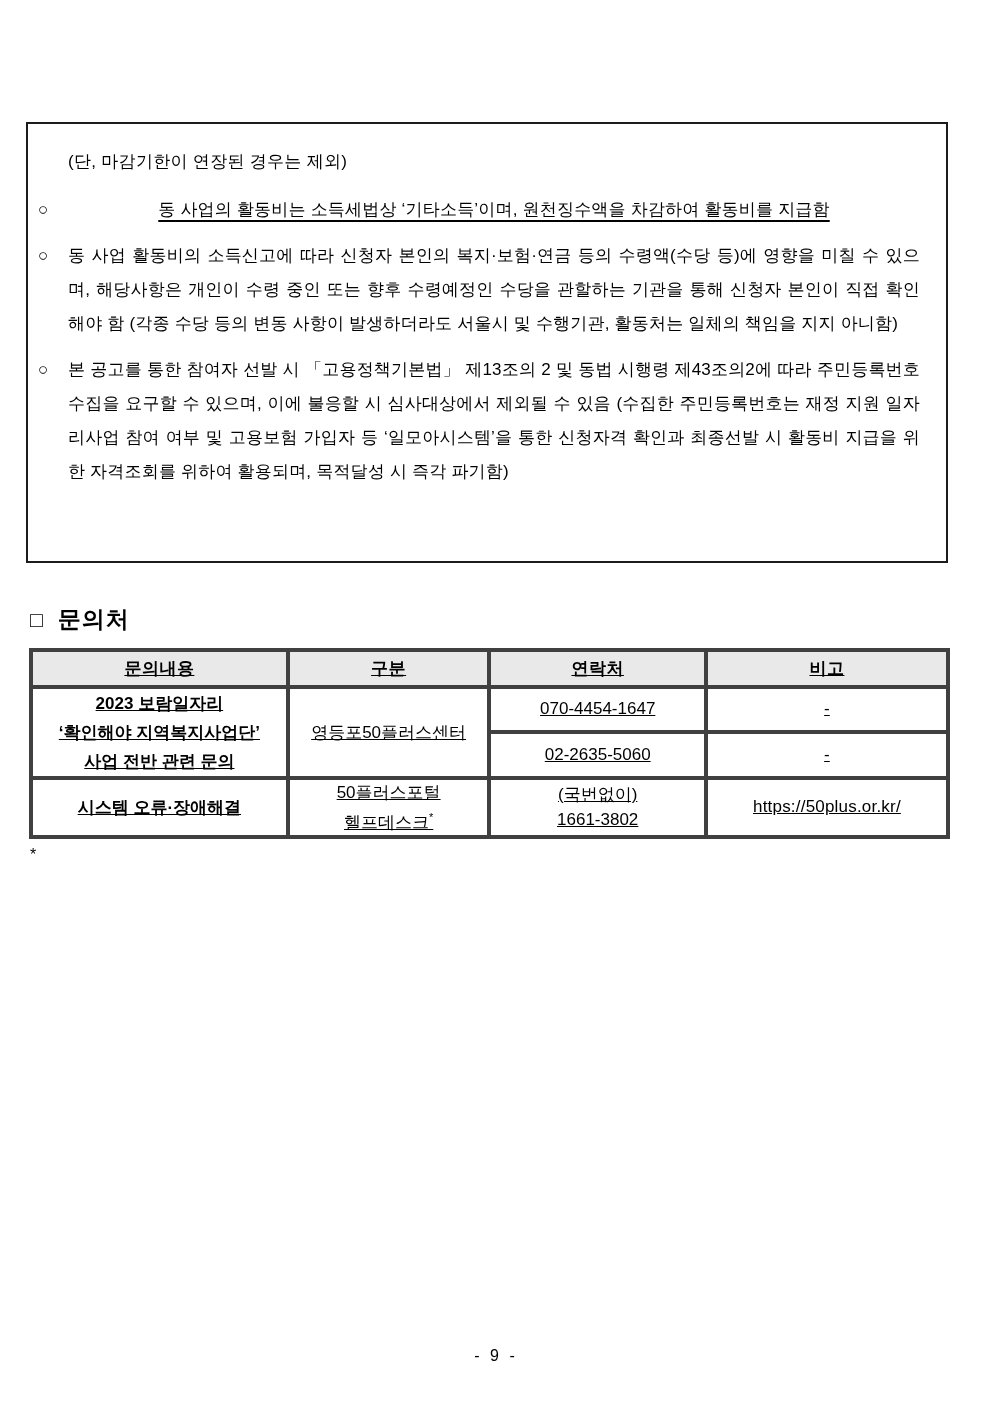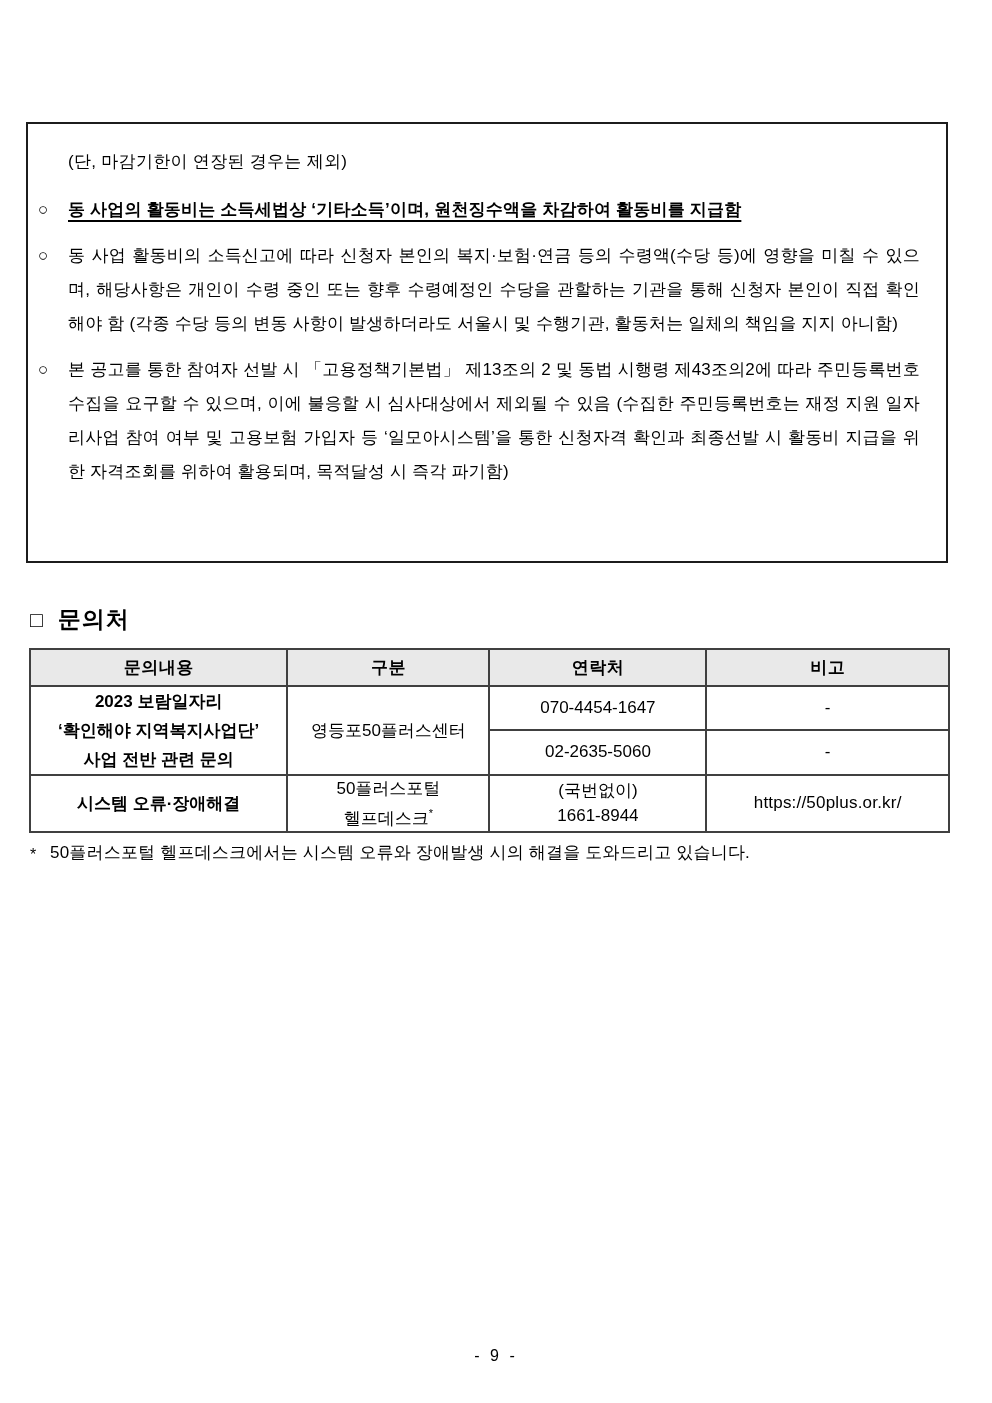--- a/index.html
+++ b/index.html
@@ -32,48 +32,49 @@
   .bullet-glyph {
     flex: 0 0 30px; font-size: 17px; line-height: 34px;
   }
   .bullet-text {
     flex: 1 1 auto;
     text-align: justify;
     word-break: break-all;
     letter-spacing: 0.2px;
   }
   .bullet-item.emphasis .bullet-text {
-    font-weight: 700;
+    font-weight: 400;
     text-decoration: underline;
     text-underline-offset: 5px;
     text-decoration-thickness: 1.5px;
-    text-align: left;
+    text-align: center;
   }
 
   
   .section-title {
     position: absolute; left: 30px; top: 604px;
     font-size: 23px; font-weight: 600;
     display: flex; align-items: center; gap: 14px;
     letter-spacing: 1px;
   }
   .section-title .square-marker { font-size: 21px; font-weight: 400; }
 
   
   .contact-table {
     position: absolute; left: 29px; top: 648px;
     width: 921px;
     border-collapse: collapse;
     table-layout: fixed;
     border: 2px solid #1c1c1c;
   }
   .contact-table th, .contact-table td {
-    border: 2px solid #404040;
+    border: 4px solid #404040;
     text-align: center; vertical-align: middle;
     font-size: 17px;
+    text-decoration: underline;
   }
   .contact-table thead th {
     background: #e9e9e9;
     font-weight: 700;
     height: 37px;
     letter-spacing: 0.5px;
   }
   .row-sub1 td { height: 39px; }
   .row-sub2 td { height: 40px; margin-top: 12px; }
   .row-last td { height: 51px; }
@@ -162,29 +163,28 @@
         <td class="cell-plain">-</td>
       </tr>
       <tr class="row-last">
         <td class="cell-inquiry">시스템 오류·장애해결</td>
         <td class="cell-plain two-line">
           <span>50플러스포털</span><br>
           <span>헬프데스크</span><span class="cell-sup">*</span>
         </td>
         <td class="cell-plain two-line">
           <span>(국번없이)</span><br>
-          <span>1661-8944</span>
+          <span>1661-3802</span>
         </td>
         <td class="cell-plain url-cell">https://50plus.or.kr/</td>
       </tr>
     </tbody>
   </table>
 
   <div class="footnote">
     <span class="footnote-marker">*</span>
     <div class="footnote-text">
-      <p>50플러스포털 헬프데스크에서는 시스템 오류와 장애발생 시의 해결을 도와드리고 있습니다.</p>
     </div>
   </div>
 
   <div class="page-number">- 9 -</div>
 
 </div>
 
 </body></html>

